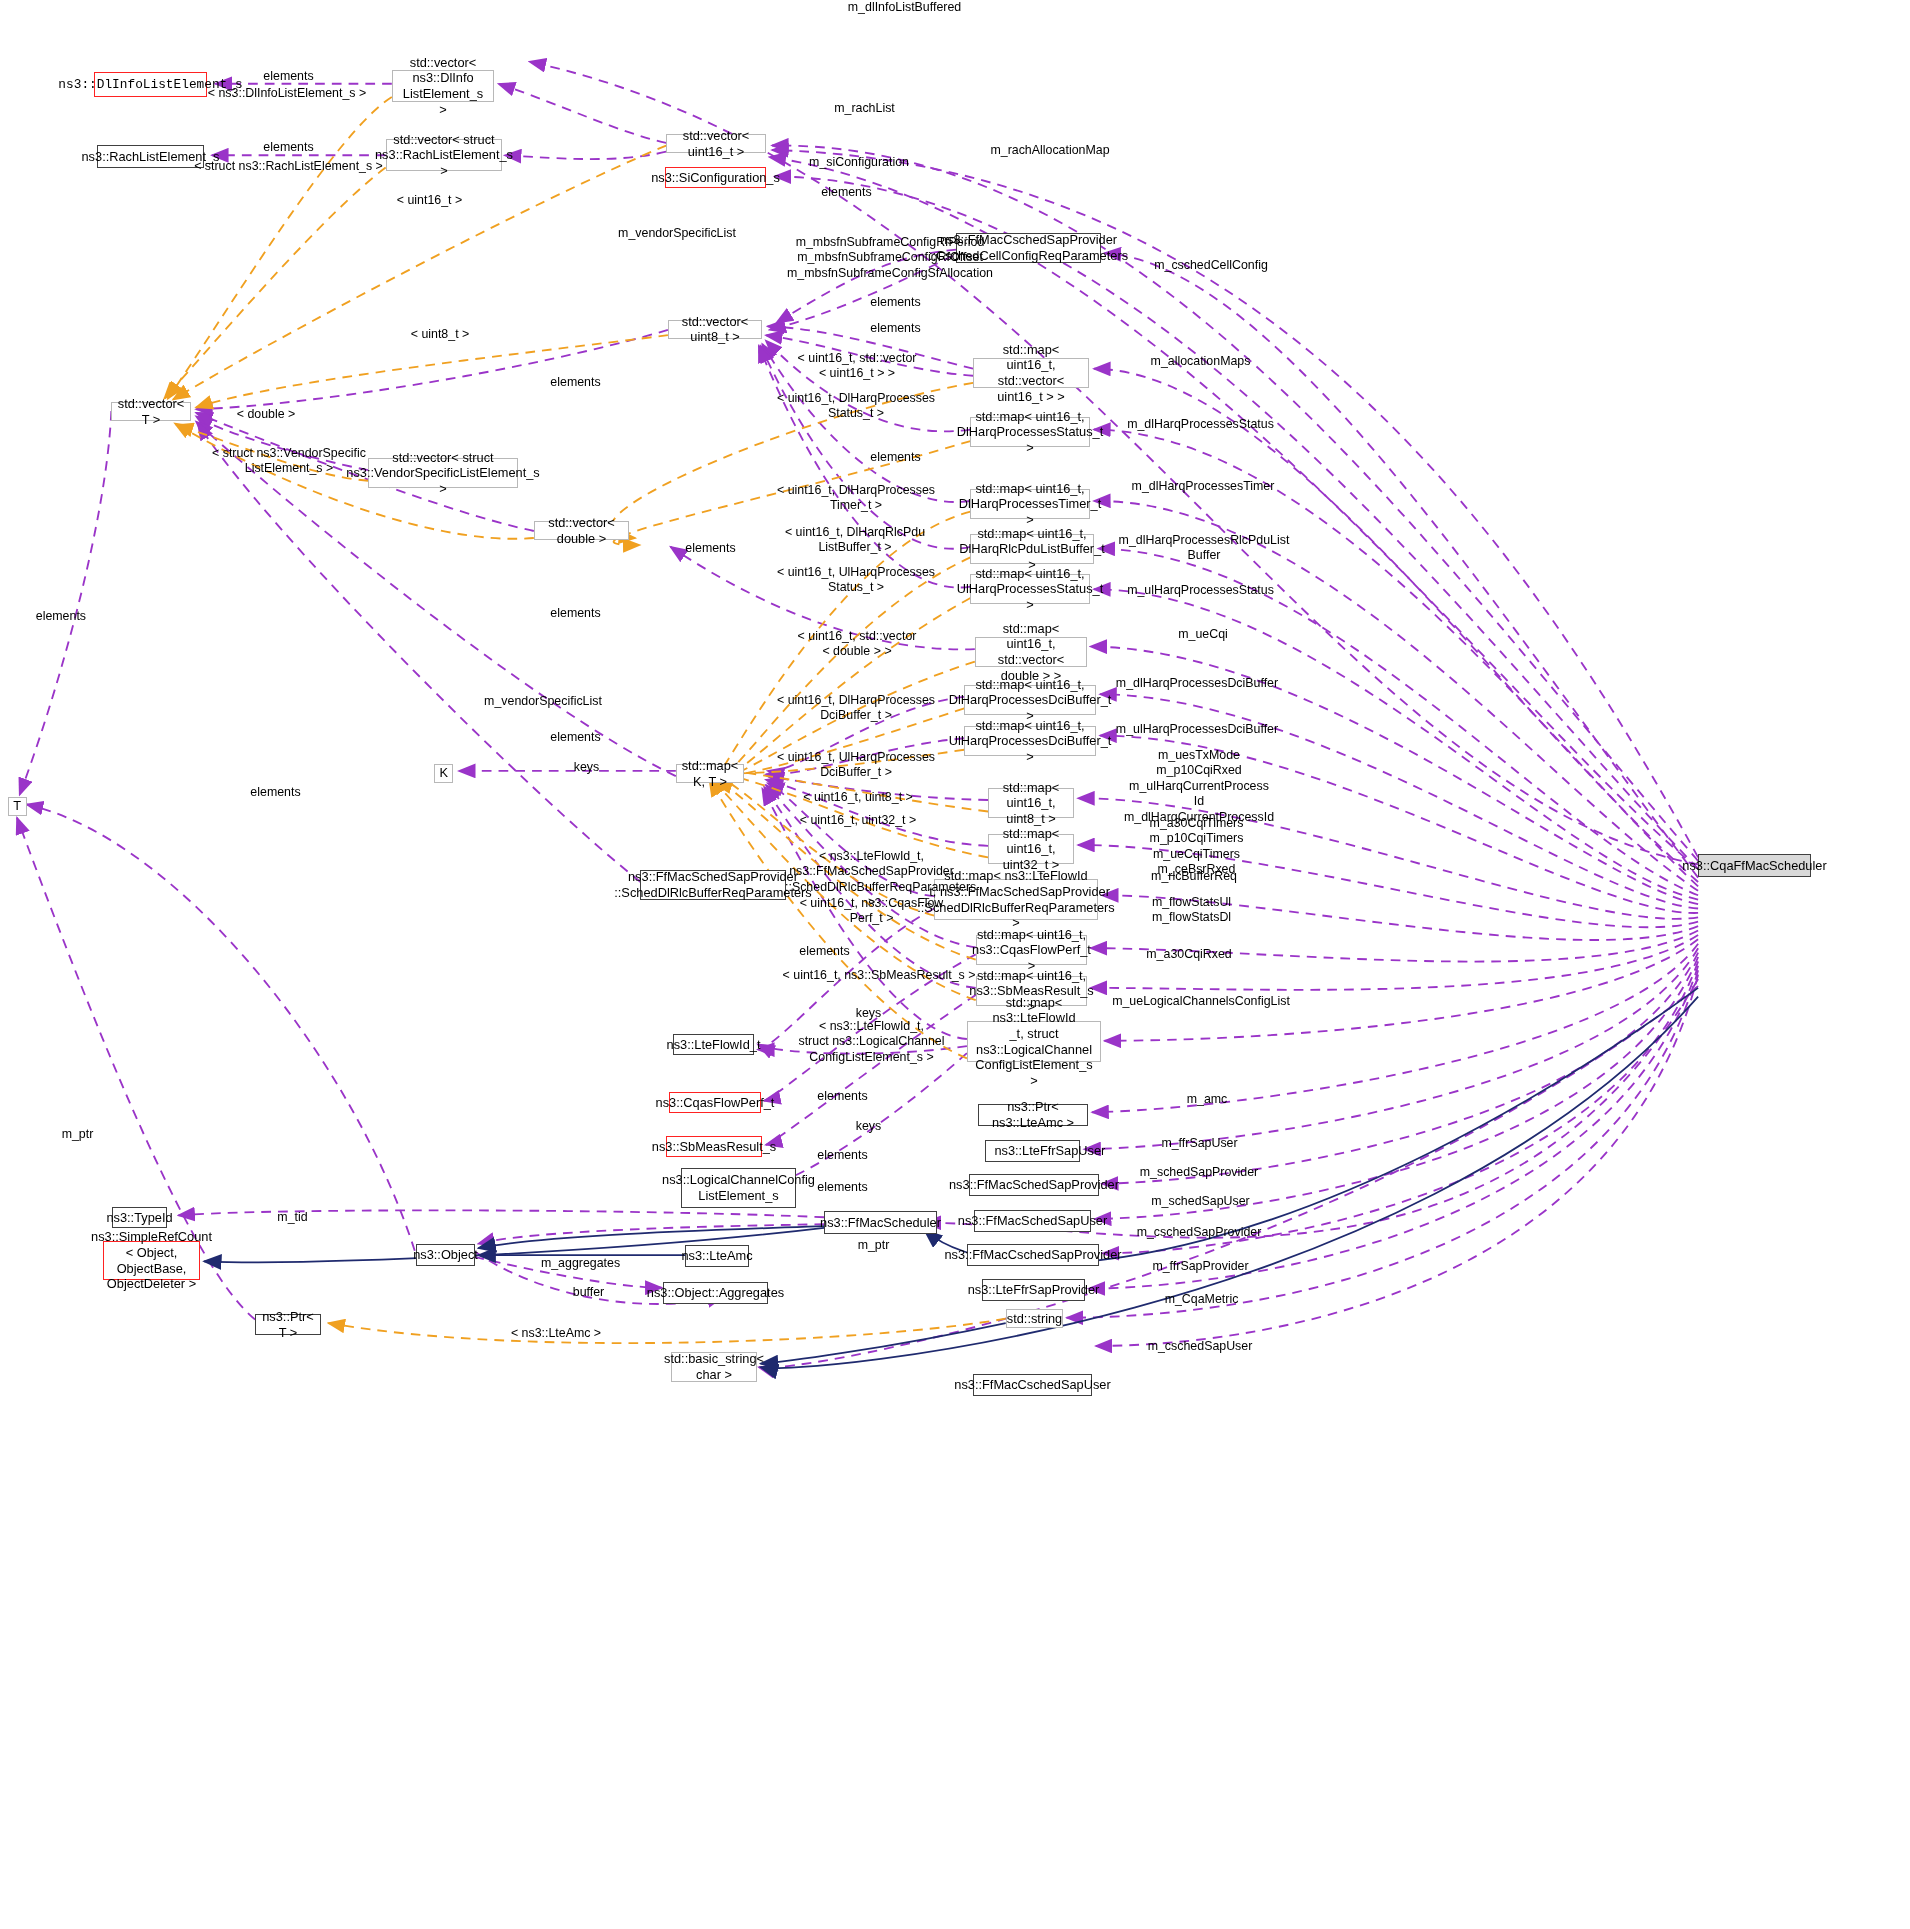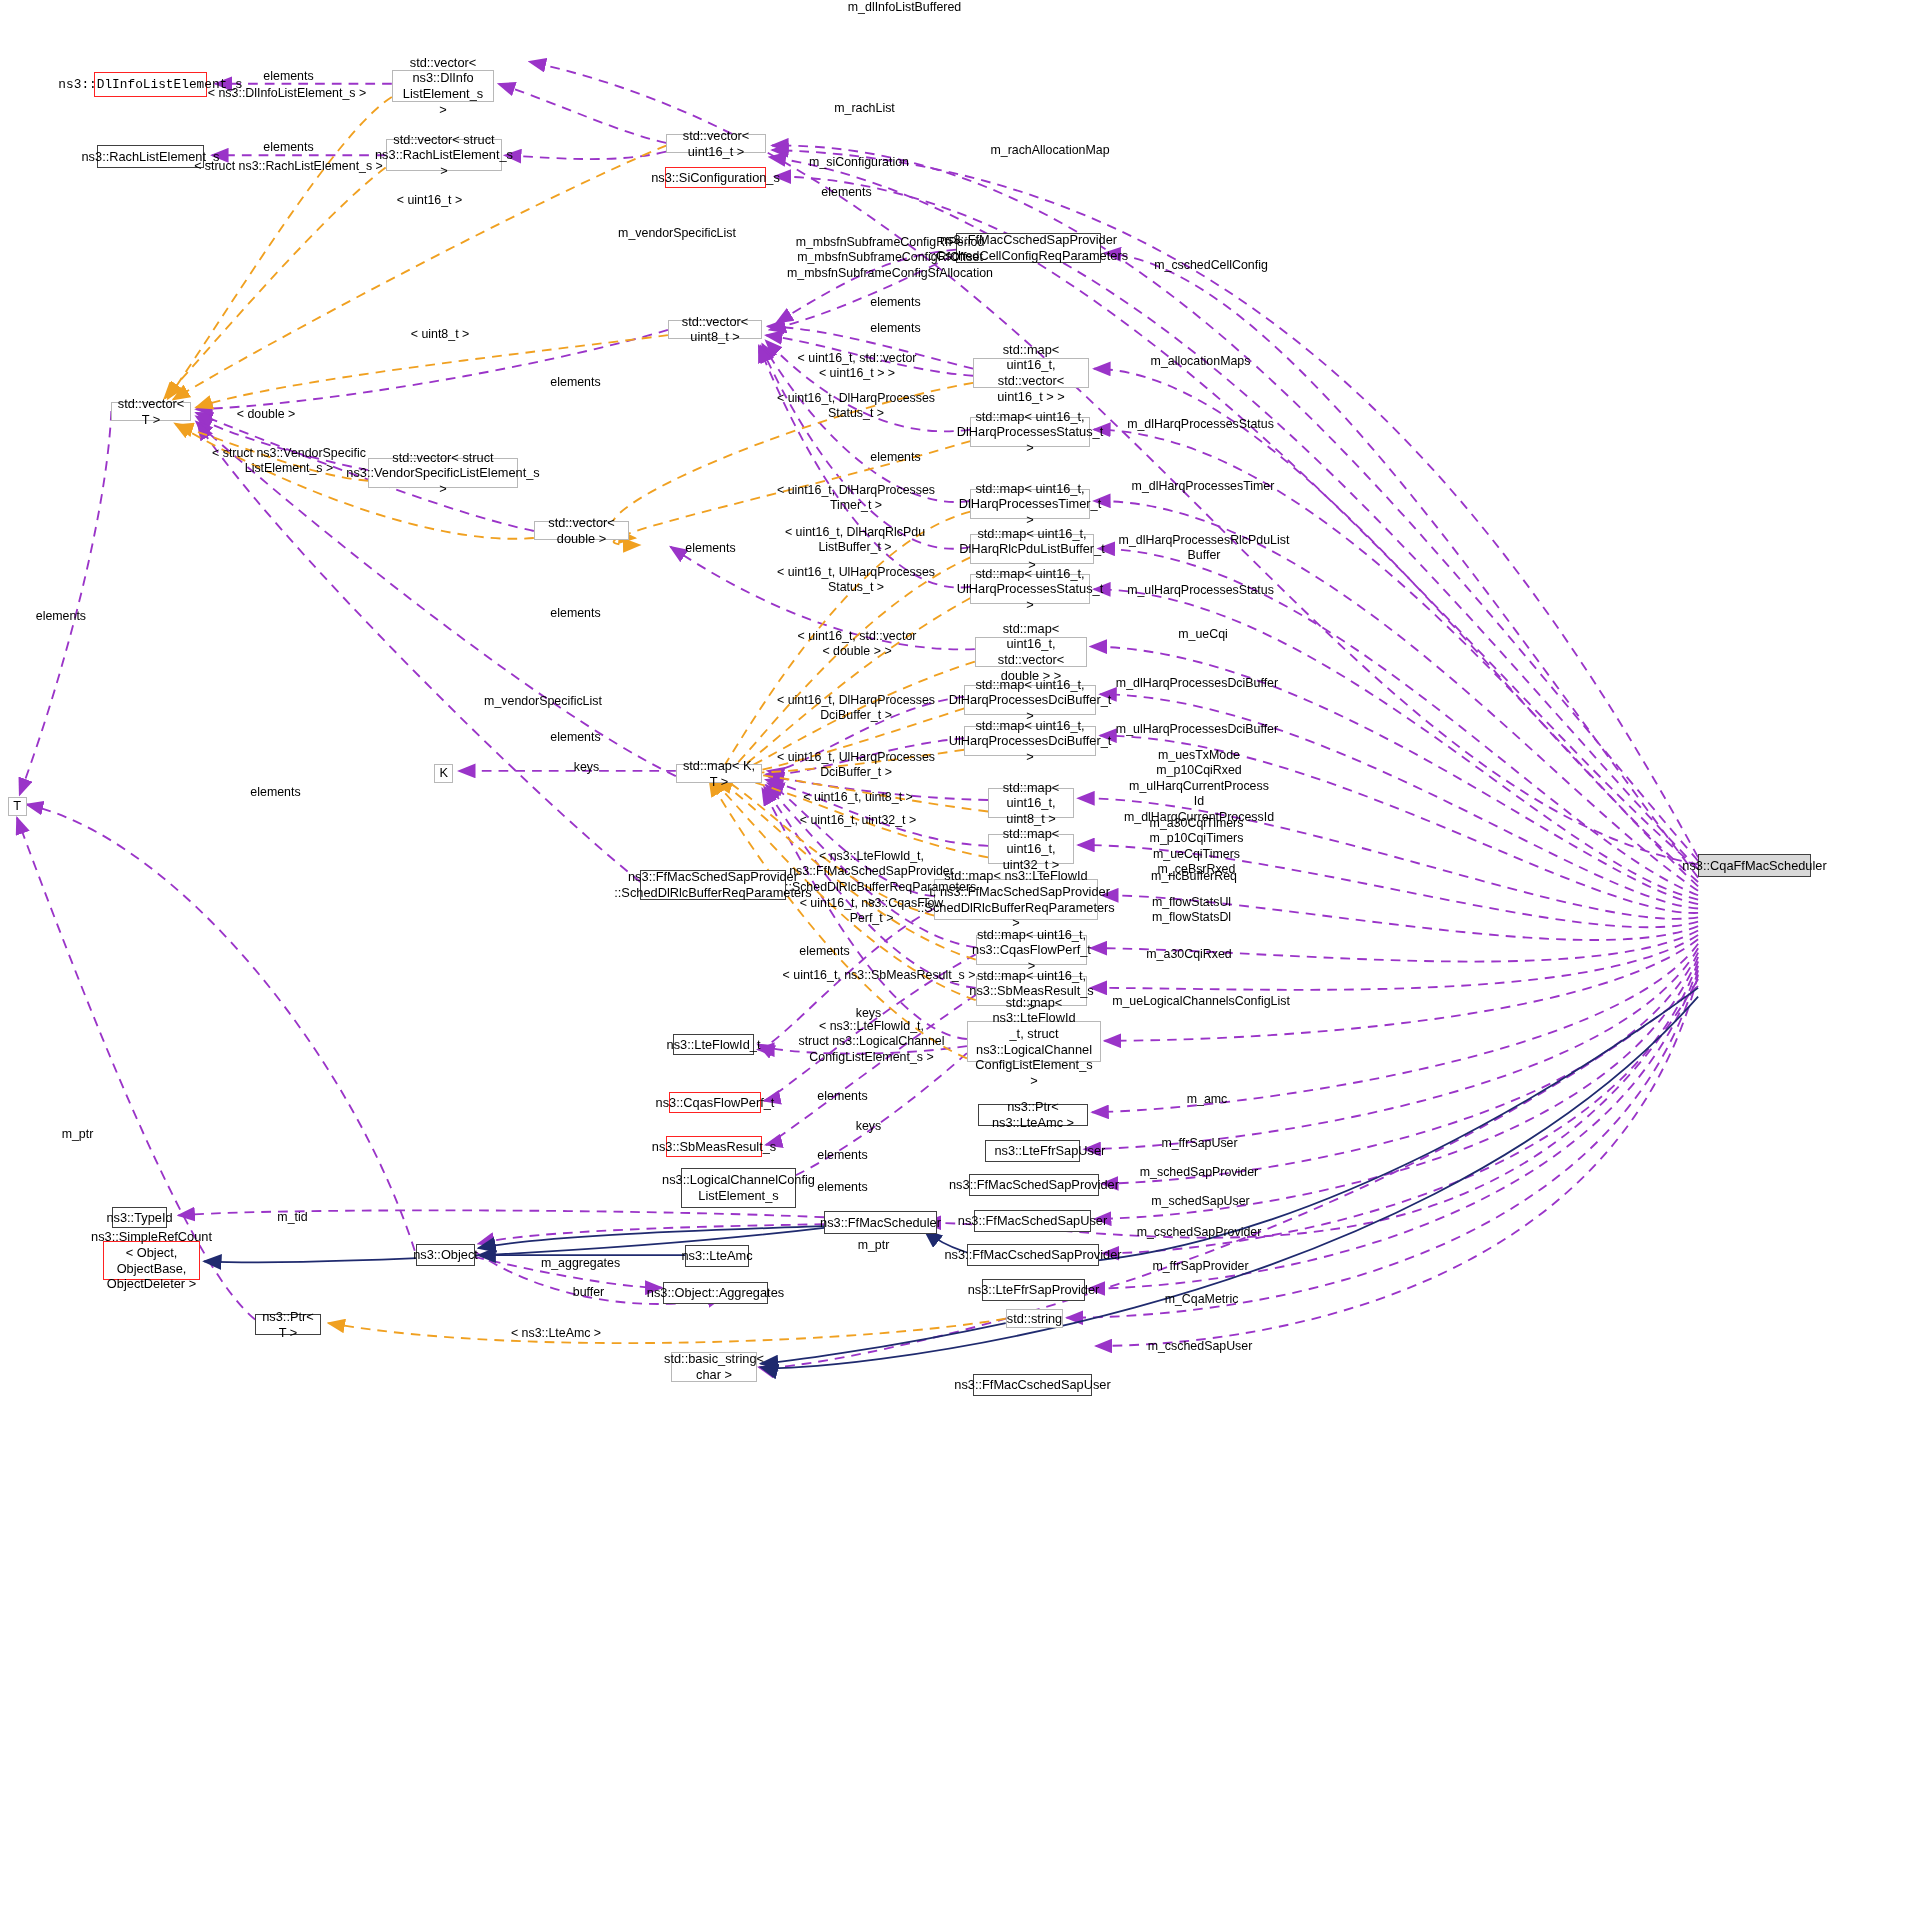--- a/index.html
+++ b/index.html
@@ -166,21 +166,21 @@
       <div class="node n-gray" style="left: 970px; top: 534px; width: 124px; height: 30px;">std::map&lt; uint16_t,
 DlHarqRlcPduListBuffer_t &gt;</div>
       <div class="node n-gray" style="left: 970px; top: 574px; width: 120px; height: 30px;">std::map&lt; uint16_t,
 UlHarqProcessesStatus_t &gt;</div>
       <div class="node n-gray" style="left: 975px; top: 637px; width: 112px; height: 30px;">std::map&lt; uint16_t,
 std::vector&lt; double &gt; &gt;</div>
       <div class="node n-gray" style="left: 964px; top: 685px; width: 132px; height: 30px;">std::map&lt; uint16_t,
 DlHarqProcessesDciBuffer_t &gt;</div>
       <div class="node n-gray" style="left: 964px; top: 726px; width: 132px; height: 30px;">std::map&lt; uint16_t,
 UlHarqProcessesDciBuffer_t &gt;</div>
-      <div class="node n-gray" style="left: 676px; top: 764px; width: 86px; height: 19.4px;">std::map&lt; K, T &gt;</div>
+      <div class="node n-gray" style="left: 676px; top: 764px; width: 68px; height: 19.4px;">std::map&lt; K, T &gt;</div>
       <div class="node n-gray" style="left: 434px; top: 764px; width: 19.4px; height: 18.5px;">K</div>
       <div class="node n-gray" style="left: 8px; top: 797px; width: 18.5px; height: 18.5px;">T</div>
       <div class="node n-gray" style="left: 988px; top: 788px; width: 86px; height: 30px;">std::map&lt; uint16_t,
 uint8_t &gt;</div>
       <div class="node n-gray" style="left: 988px; top: 834px; width: 86px; height: 30px;">std::map&lt; uint16_t,
 uint32_t &gt;</div>
       <div class="node n-black" style="left: 640px; top: 870px; width: 146px; height: 30px;">ns3::FfMacSchedSapProvider
 ::SchedDlRlcBufferReqParameters</div>
       <div class="node n-gray" style="left: 934px; top: 879px; width: 164px; height: 41px;">std::map&lt; ns3::LteFlowId
 _t, ns3::FfMacSchedSapProvider

